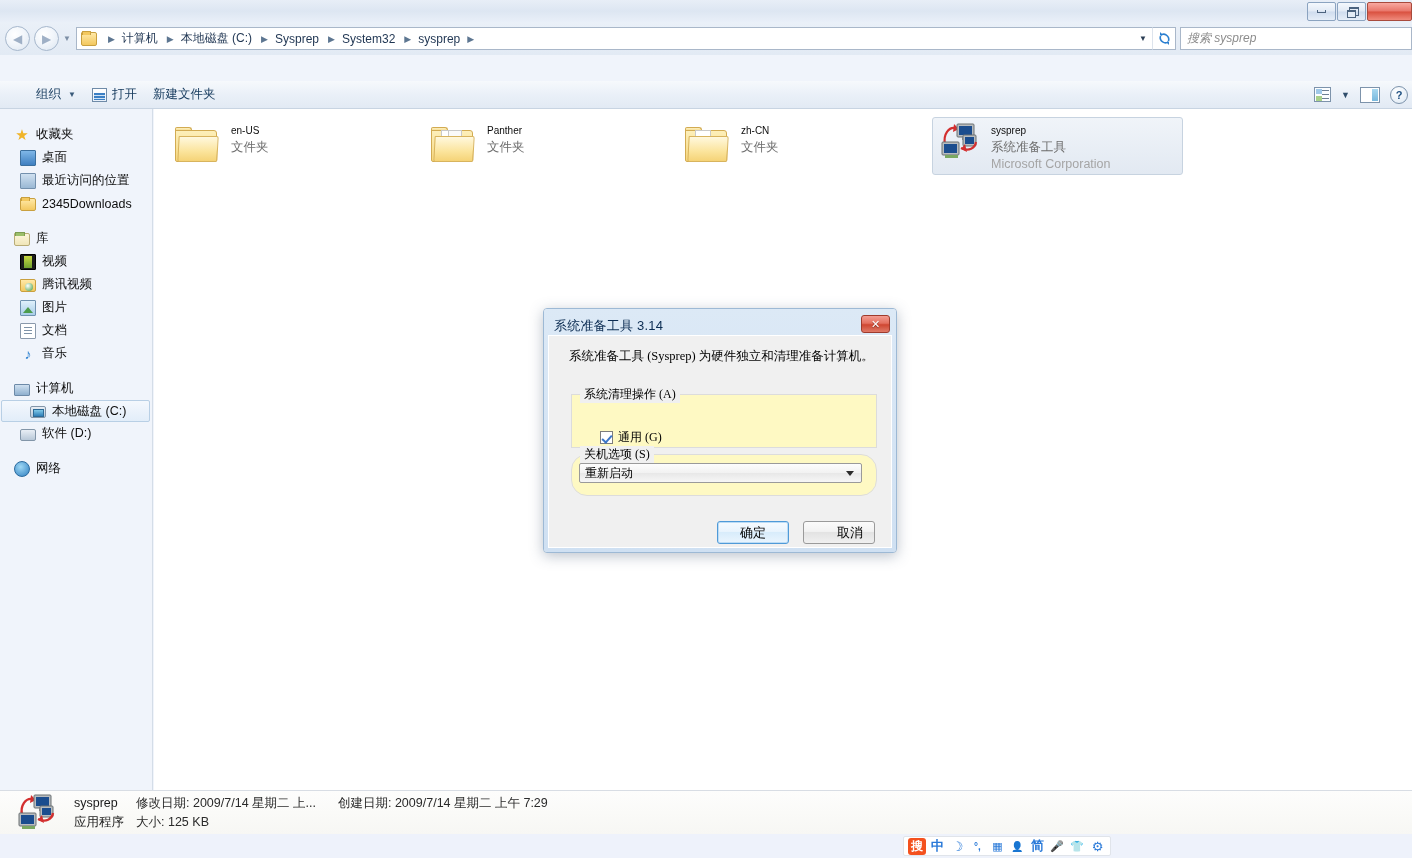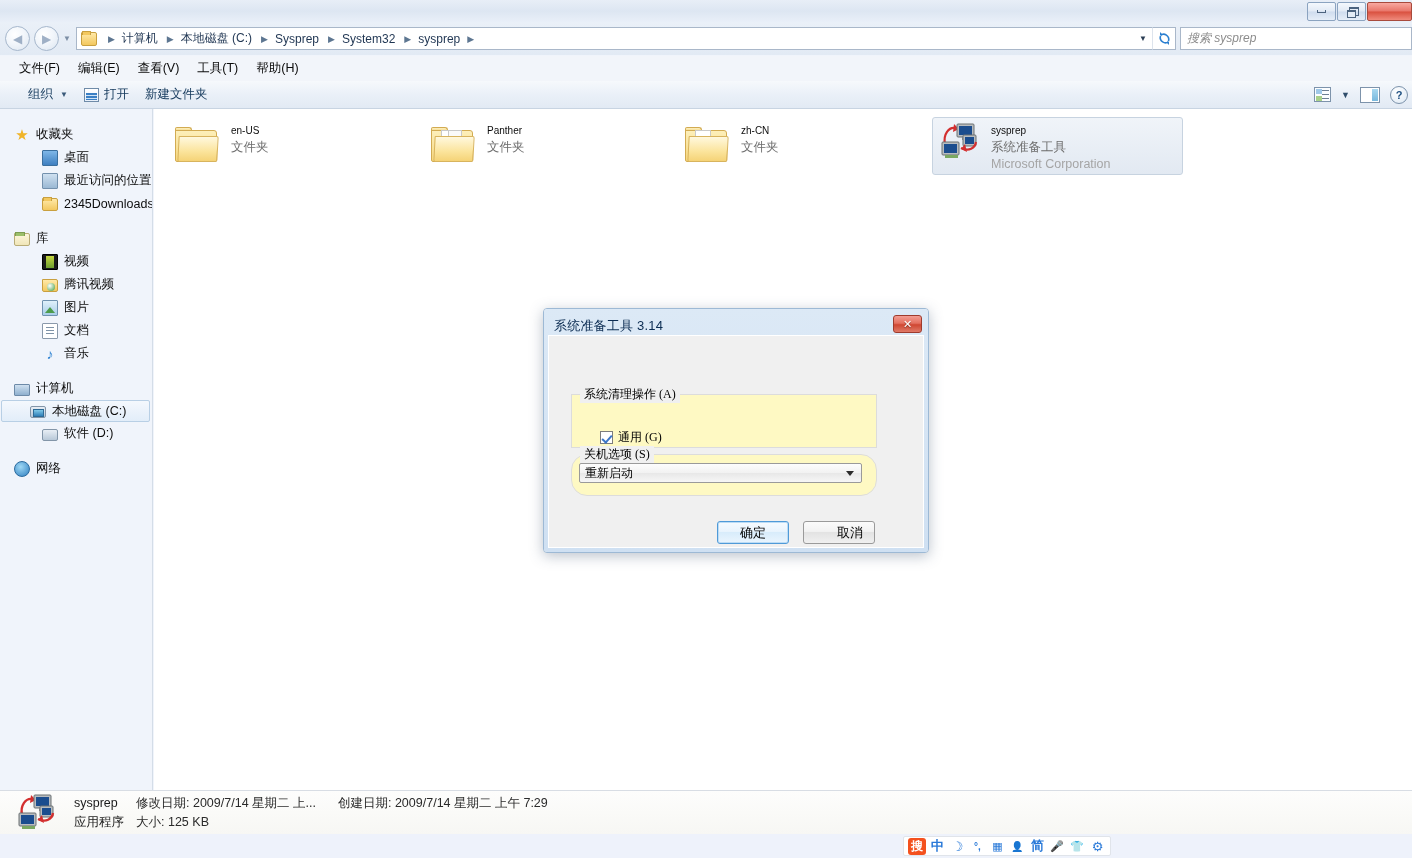--- a/index.html
+++ b/index.html
@@ -125,21 +125,21 @@
   }
   .menuitem {
     padding: 3px 9px; color: #0a0a0a; font-size: 12.5px;
   }
 
   
   #cmdbar {
     position: absolute; left: 0; top: 81px; width: 1412px; height: 28px;
     background: linear-gradient(to bottom, #f6f9fc 0%, #eaf0f8 50%, #e2eaf4 100%);
     border-bottom: 1px solid #c8d4e2;
-    display: flex; align-items: center; padding-left: 20px;
+    display: flex; align-items: center; padding-left: 28px;
   }
   .cmditem {
     display: flex; align-items: center; gap: 5px;
     padding: 3px 8px; color: #14395c; font-size: 12.5px;
   }
   .cmdcaret { font-size: 8px; color: #3a5a7a; margin-left: 2px; }
   #openicon {
     width: 15px; height: 14px;
     background: linear-gradient(to bottom, #ffffff 0%, #e8f0fa 100%);
     border: 1px solid #6f8ba8; position: relative;
@@ -189,21 +189,21 @@
     padding-top: 14px;
     overflow: hidden;
   }
   .navgroup { margin-bottom: 12px; }
   .navrow {
     display: flex; align-items: center; height: 23px;
     padding-left: 18px; font-size: 12.5px; color: #0d0d0d;
     white-space: nowrap;
   }
   .navrow.head { font-weight: normal; padding-left: 14px; }
-  .navrow.child { padding-left: 42px; }
+  .navrow.child { padding-left: 20px; }
   .navrow.selected {
     background: linear-gradient(to bottom, #f4f8fd 0%, #e2edf9 100%);
     border: 1px solid #b8cfe5;
     border-radius: 2px;
     margin: 0 2px 0 1px;
     height: 22px;
     padding-left: 28px;
   }
   .navico { width: 16px; height: 16px; margin-right: 6px; flex: 0 0 16px; position: relative; }
 
@@ -371,21 +371,21 @@
   .imeitem { width: 17px; height: 17px; display: flex; align-items: center; justify-content: center; font-size: 13px; }
   #ime-logo {
     background: #f4511e; color: #ffffff; border-radius: 3px;
     font-size: 12px; font-weight: bold; width: 18px; height: 17px;
   }
   .ime-blue { color: #2979d8; font-weight: bold; }
   .ime-gray { color: #b9bfc7; }
 
   
   #dialog {
-    position: absolute; left: 543px; top: 308px; width: 386px; height: 245px;
+    position: absolute; left: 543px; top: 308px; width: 354px; height: 245px;
     background: #f0f0f0;
     border: 1px solid #9db9d5;
     border-radius: 4px;
     box-shadow: 0 3px 14px rgba(60,80,110,0.35);
     overflow: hidden;
   }
   #dlg-frame {
     position: absolute; inset: 0;
     background: linear-gradient(to bottom, #dce9f6 0%, #cfe0f2 100%);
     padding: 4px;
@@ -530,27 +530,20 @@
       <svg width="15" height="15" viewBox="0 0 15 15">
         <path d="M3 4 L3 1 L6 4 Z" fill="#2a7fd0"></path>
         <path d="M12 11 L12 14 L9 11 Z" fill="#2a7fd0"></path>
         <path d="M3.5 4.5 C7 1, 13 5, 11.5 10" stroke="#2a7fd0" stroke-width="1.6" fill="none"></path>
         <path d="M11.5 10.5 C8 14, 2 10, 3.5 5" stroke="#2a7fd0" stroke-width="1.6" fill="none"></path>
       </svg>
     </div>
     <div id="searchbox">搜索 sysprep</div>
   </div>
 
-  <div id="menubar">
-    <div class="menuitem">文件(F)</div>
-    <div class="menuitem">编辑(E)</div>
-    <div class="menuitem">查看(V)</div>
-    <div class="menuitem">工具(T)</div>
-    <div class="menuitem">帮助(H)</div>
-  </div>
 
   <div id="cmdbar">
     <div class="cmditem">
       <span>组织</span>
       <span class="cmdcaret">▼</span>
     </div>
     <div class="cmditem">
       <span id="openicon"></span>
       <span>打开</span>
     </div>
@@ -756,20 +749,21 @@
   <div class="imeitem ime-blue" style="font-size:11px">👕</div>
   <div class="imeitem ime-blue">⚙</div>
 </div>
 
 <div id="dialog">
   <div id="dlg-frame">
     <div id="dlg-title">系统准备工具 3.14</div>
     <div id="dlg-close">✕</div>
 
     <div id="dlg-body">
+      <div id="dlg-desc">系统准备工具 (Sysprep) 为硬件独立和清理准备计算机。</div>
 
       <div class="groupbox" style="left:22px; top:58px; width:306px; height:54px;">
         <span class="grouplabel">系统清理操作 (A)</span>
         <div class="cbrow" style="left:28px; top:34px;text-align:right;">
           <span class="cbbox"></span>
           <span>通用 (G)</span>
         </div>
       </div>
 
       <div class="groupbox" style="left:22px; top:118px; width:306px; height:42px;border-radius:16px;">

